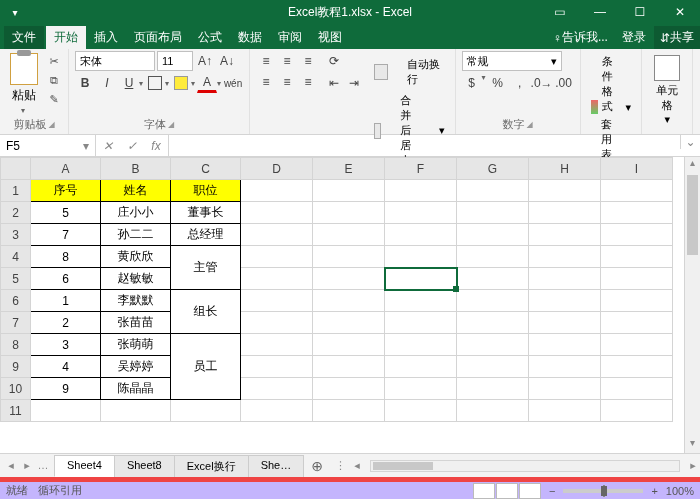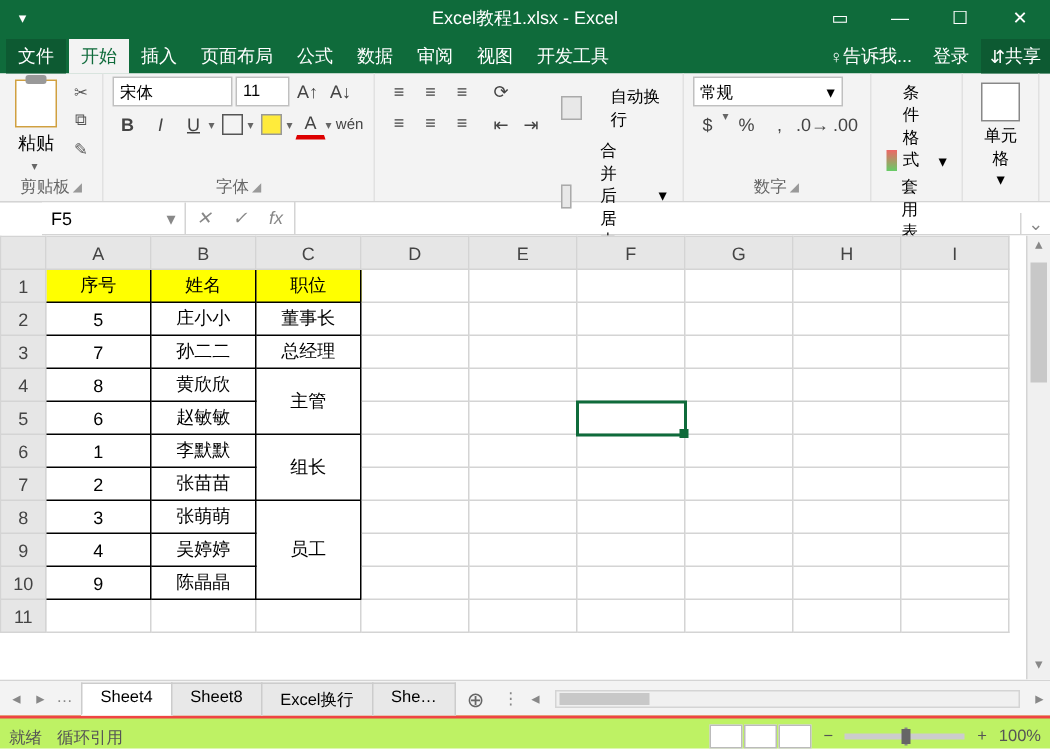--- a/index.html
+++ b/index.html
@@ -66,21 +66,21 @@
 .st-ic { width:16px; height:14px; }
 .ic-cond { background:linear-gradient(#e66,#6c6); }
 .ic-tbl { background:#fff; border:1px solid #378; }
 .ic-cell { background:#5b9; }
 
 
 .simple-body { text-align:center; padding:4px 6px; font-size:11px; }
 .simple-ic { width:26px; height:26px; margin:0 auto 2px; border:1px solid #888; background:#fff; }
 
 
-.fbar { height:22px; border-bottom:1px solid #d4d4d4; display:flex; align-items:flex-end; background:#fff;margin-left:28px; }
+.fbar { height:22px; border-bottom:1px solid #d4d4d4; display:flex; align-items:flex-start; background:#fff; }
 .namebox { width:96px; border-right:1px solid #d4d4d4; padding:0 6px; height:100%; display:flex; align-items:center; justify-content:space-between; font-size:12px; }
 .fx-btns { display:flex; align-items:center; border-right:1px solid #d4d4d4; }
 .fx-btn { width:24px; height:22px; display:flex; align-items:center; justify-content:center; color:#888; font-style:italic; }
 .formula-input { flex:1; padding:0 6px; }
 .fbar-expand { width:20px; text-align:center; color:#888; border-left:1px solid #d4d4d4; }
 
 
 .grid-wrap { position:relative; height:296px; overflow:hidden; background:#fff; }
 .grid { border-collapse:collapse; table-layout:fixed; }
 .grid th,.grid td { border:1px solid #d4d4d4; height:22px; font-size:12px; font-weight:normal; text-align:center; }
@@ -103,21 +103,21 @@
 .sb-nav { display:flex; padding:0 4px; gap:2px; color:#888; }
 .sb-nav span { width:14px; text-align:center; }
 .sheet-tab { padding:3px 12px; border:1px solid #ccc; border-bottom:none; background:#e8e8e8; margin-right:-1px; }
 .sheet-tab.active { background:#fff; border-bottom:1px solid #fff; }
 .sheet-add { padding:0 8px; color:#666; font-size:14px; }
 .hscroll { flex:1; margin:0 6px; height:12px; background:#f0f0f0; border:1px solid #d4d4d4; position:relative; }
 .hthumb { position:absolute; left:2px; top:1px; bottom:1px; width:60px; background:#c8c8c8; }
 .harrow { width:14px; text-align:center; color:#888; }
 
 
-.status { height:22px; background:#bef264; border-top:2px solid #ef4444; display:flex; align-items:flex-end; font-size:11px; color:#555; padding:0 6px; }
+.status { height:22px; background:#c4b5fd; border-top:5px solid #ef4444; display:flex; align-items:center; font-size:11px; color:#555; padding:0 6px; }
 .status-right { margin-left:auto; display:flex; align-items:center; gap:8px; }
 .view-btns { display:flex; gap:1px; }
 .view-btn { width:22px; height:16px; border:1px solid #bbb; background:#fff; }
 .zoom-slider { width:80px; height:4px; background:#ccc; position:relative; }
 .zoom-slider::before { content:""; position:absolute; left:40px; top:-4px; width:2px; height:12px; background:#888; }
 .zoom-thumb { position:absolute; left:38px; top:-3px; width:6px; height:10px; background:#666; }
 </style>
 </head>
 <body>
 
@@ -134,21 +134,20 @@
 
 <div class="tabs">
   <div class="tab file">文件</div>
   <div class="tab active">开始</div>
   <div class="tab">插入</div>
   <div class="tab">页面布局</div>
   <div class="tab">公式</div>
   <div class="tab">数据</div>
   <div class="tab">审阅</div>
   <div class="tab">视图</div>
-  <div class="tab">开发工具</div>
   <div class="tabs-right">
     <div class="tab">♀ <span>告诉我...</span></div>
     <div class="tab">登录</div>
     <div class="tab share">⇵ <span>共享</span></div>
   </div>
 </div>
 
 <div class="ribbon">
 
   <div class="group">

